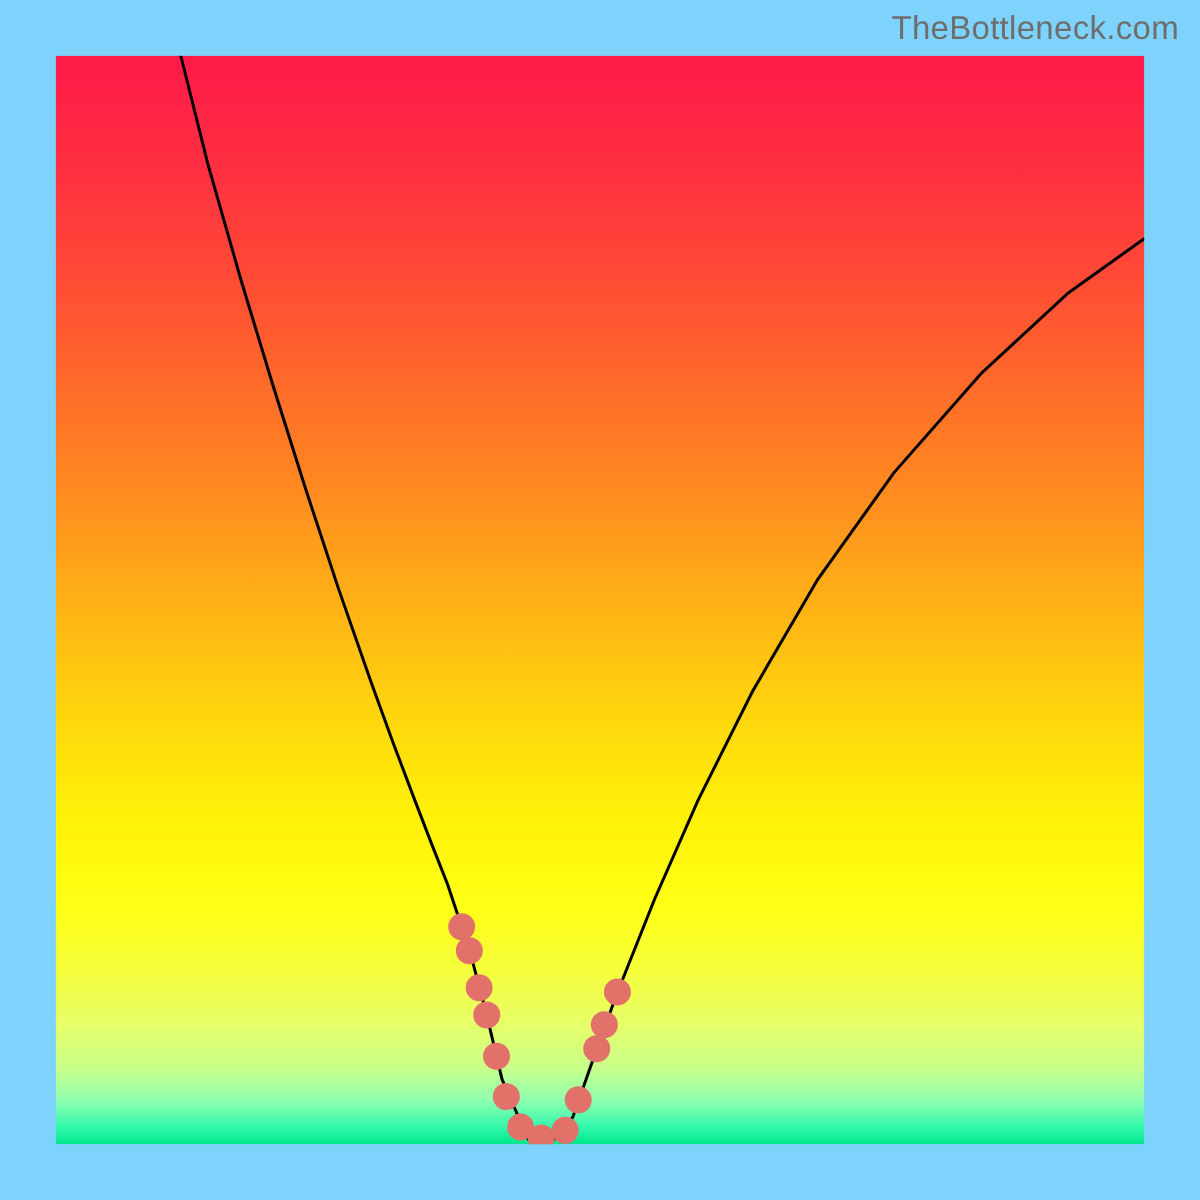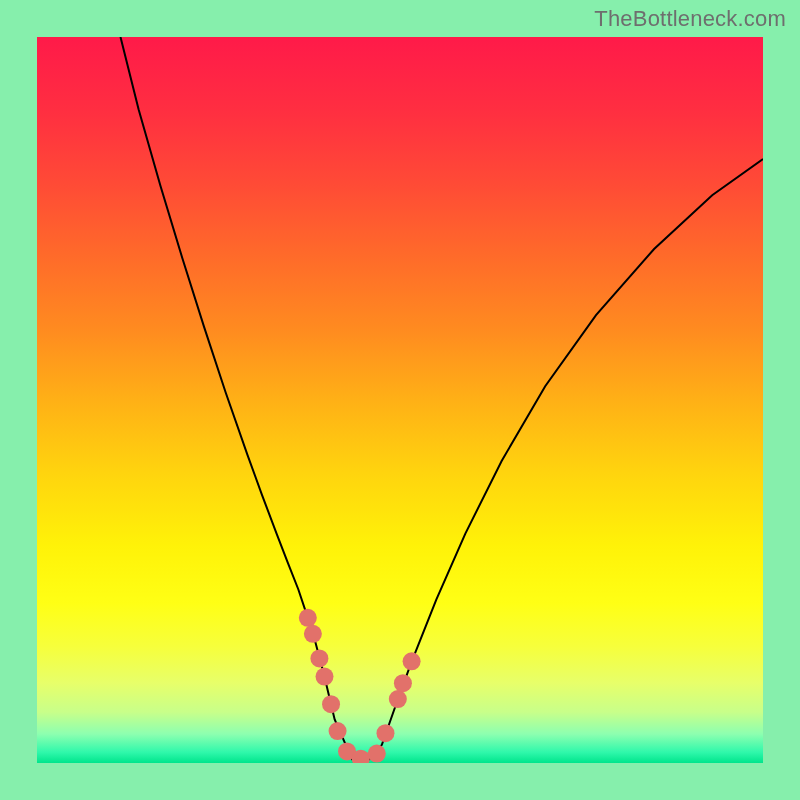--- a/index.html
+++ b/index.html
@@ -10,21 +10,21 @@
     overflow: hidden;
     background: #000;
     font-family: Arial, Helvetica, sans-serif;
   }
   .frame {
     position: absolute;
     left: 0;
     top: 0;
     width: 800px;
     height: 800px;
-    background: #86efac;
+    background: #7dd3fc;
   }
   .plot-area {
     position: absolute;
     left: 37px;
     top: 37px;
     width: 726px;
     height: 726px;
     overflow: hidden;
   }
   .gradient {

